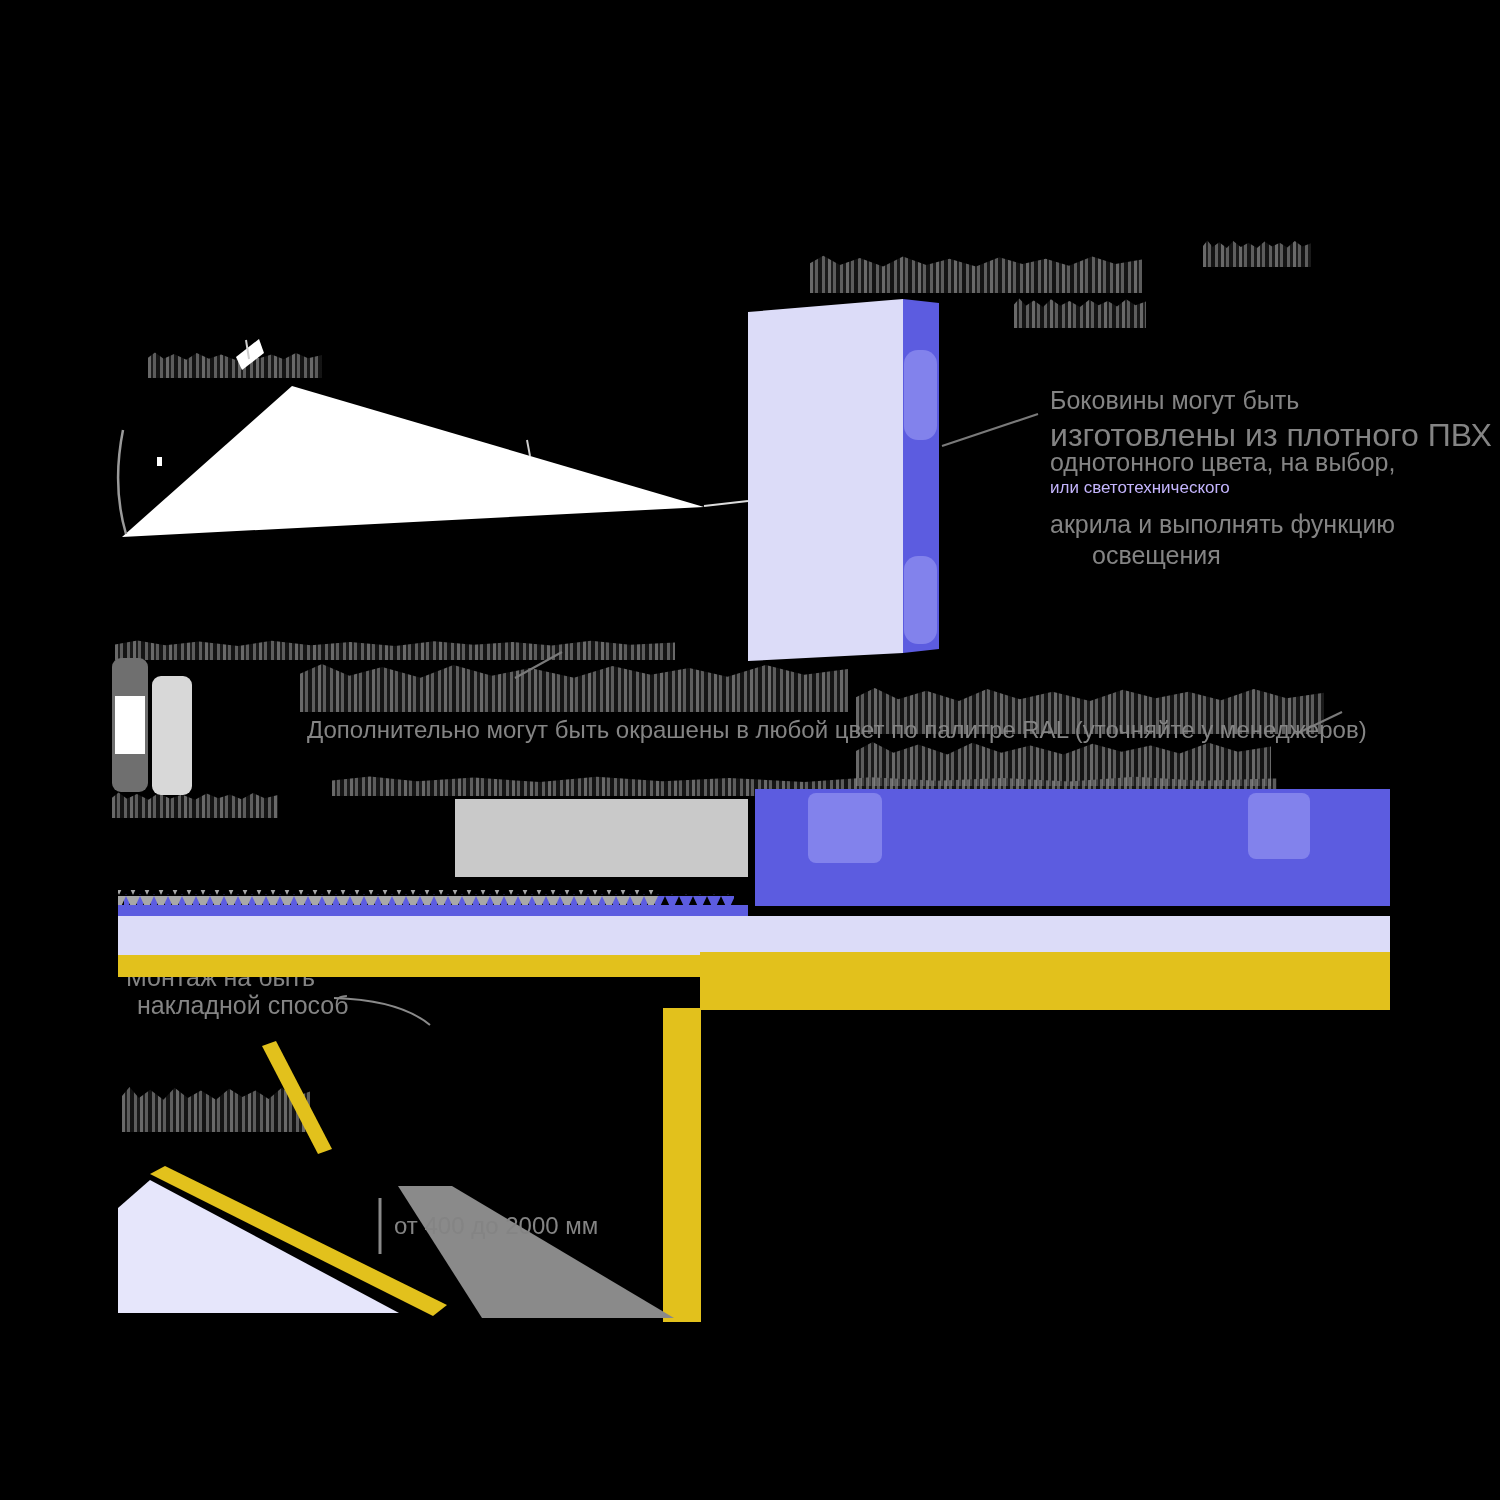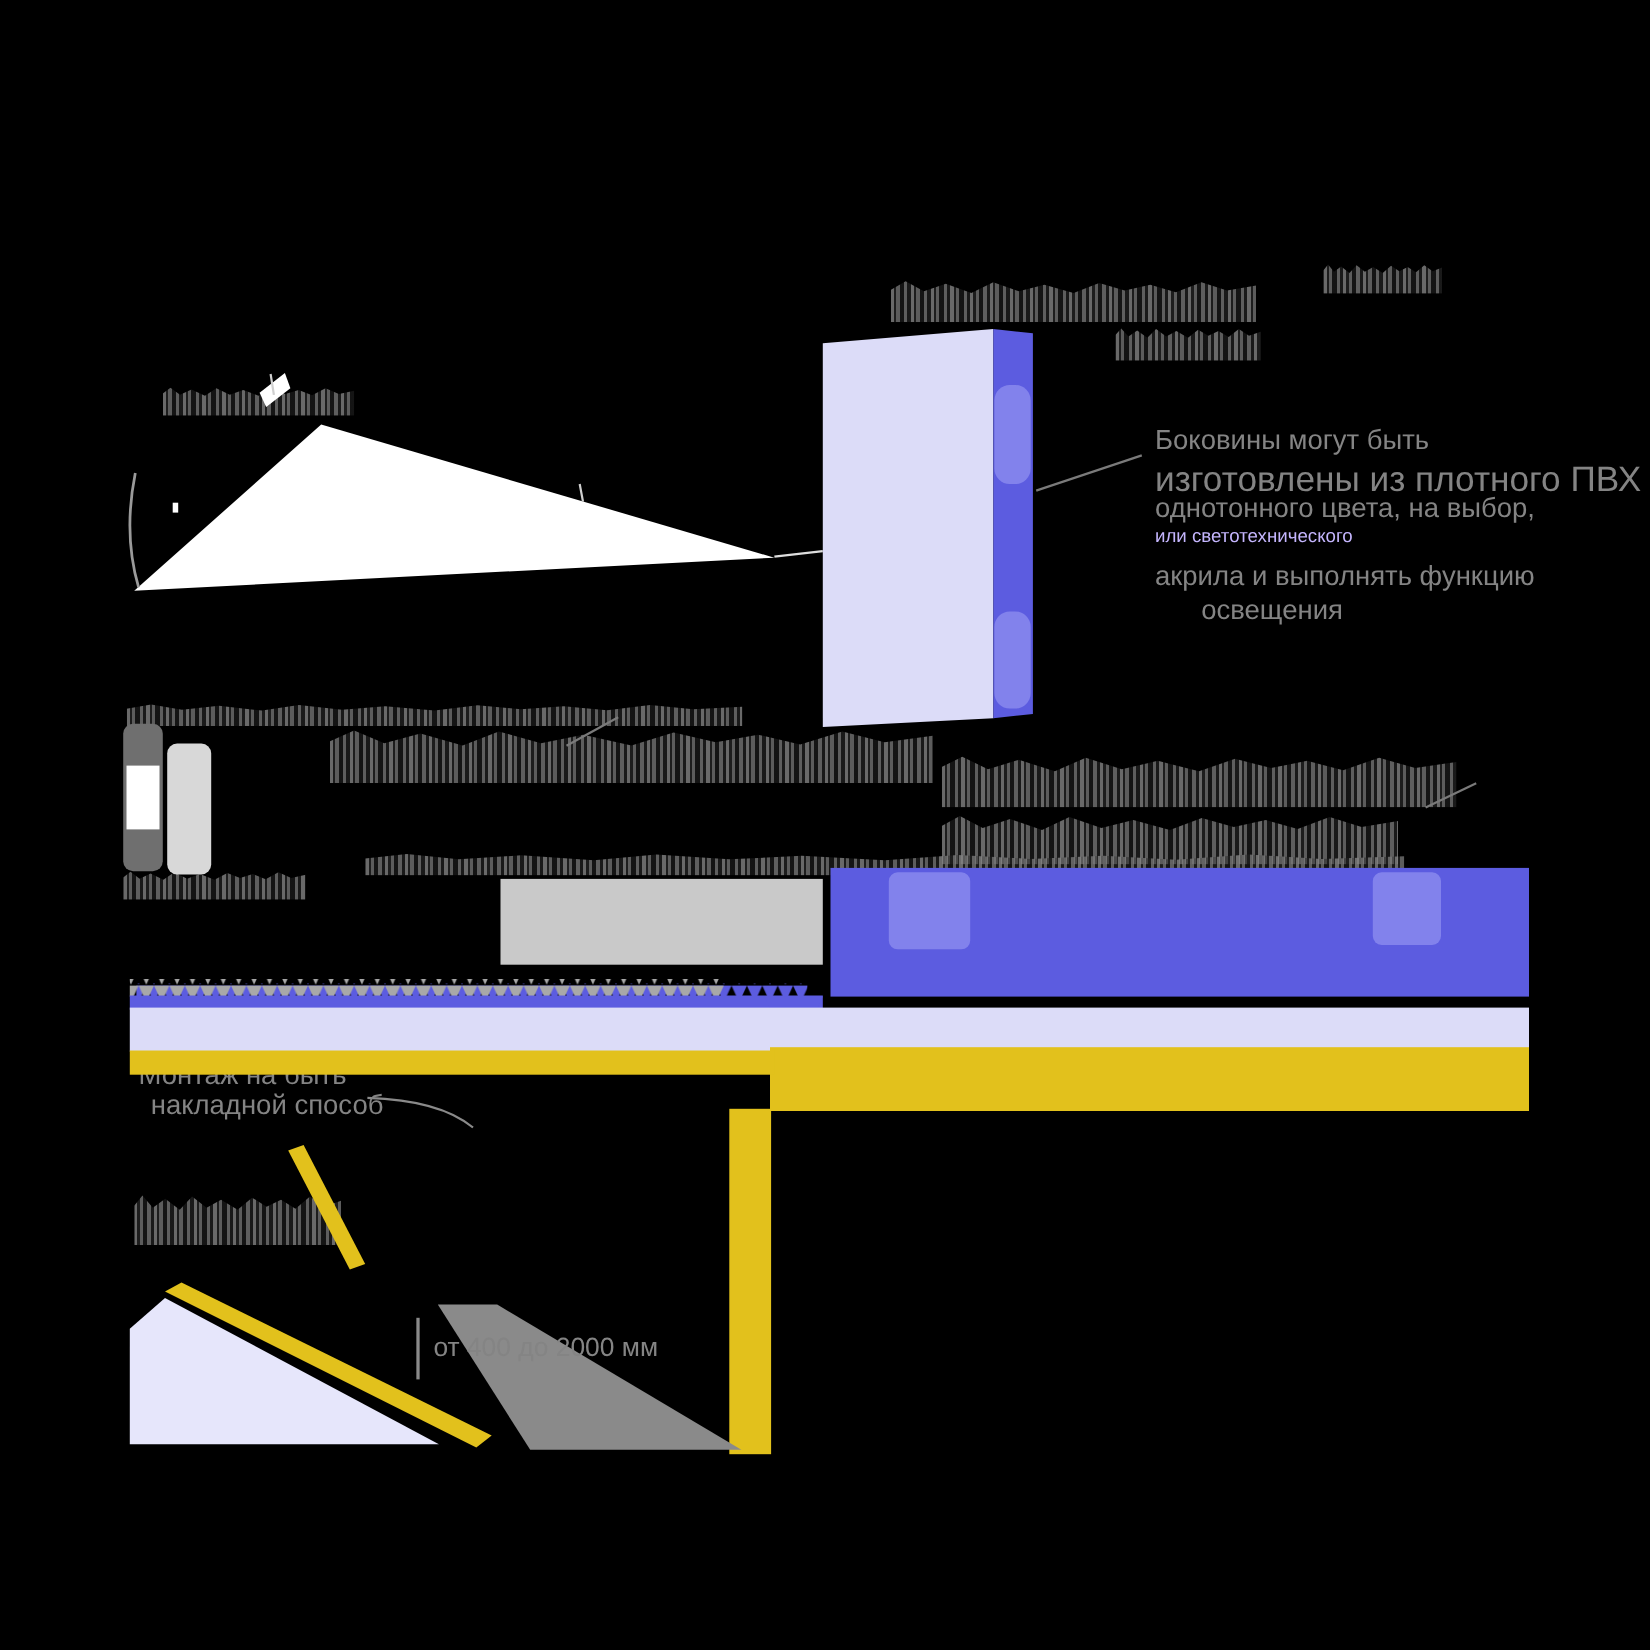--- a/index.html
+++ b/index.html
@@ -90,20 +90,21 @@
     <line x1="380" y1="1198" x2="380" y2="1254" stroke="#8a8a8a" stroke-width="3"></line>
   </svg>
 
   <div class="txt" style="left: 1050px; top: 385px; font-size: 25px; color: rgb(132, 132, 132);">Боковины могут быть</div>
   <div class="txt" style="left: 1050px; top: 416px; font-size: 32px; color: rgb(132, 132, 132);">изготовлены из плотного ПВХ</div>
   <div class="txt" style="left: 1050px; top: 447px; font-size: 25px; color: rgb(132, 132, 132);">однотонного цвета, на выбор,</div>
   <div class="txt" style="left: 1050px; top: 478px; font-size: 17px; color: #c4b5fd;">или светотехнического</div>
   <div class="txt" style="left: 1050px; top: 509px; font-size: 25px; color: rgb(132, 132, 132);">акрила и выполнять функцию</div>
   <div class="txt" style="left: 1050px; top: 540px; font-size: 25px; color: rgb(132, 132, 132); margin-left: 42px;">освещения</div>
 
+  <div class="txt" style="left: 307px; top: 716px; font-size: 24px; color: rgb(132, 132, 132);">Дополнительно могут быть окрашены в любой цвет по палитре RAL (уточняйте у менеджеров)</div>
 
   <div class="txt" style="left: 126px; top: 962px; font-size: 25px; z-index: 2; color: rgb(132, 132, 132);">Монтаж на быть</div>
   <div class="txt" style="left: 137px; top: 990px; font-size: 25px; color: rgb(132, 132, 132);">накладной способ</div>
 
   <div class="band-div" style="left: 118px; top: 955px; width: 586px; height: 22px; background: rgb(226, 193, 28);"></div>
 
 
   <div class="txt over-band" style="left: 394px; top: 1212px; font-size: 24px; color: rgb(132, 132, 132);">от 400 до 2000 мм</div>
 
 </div>

